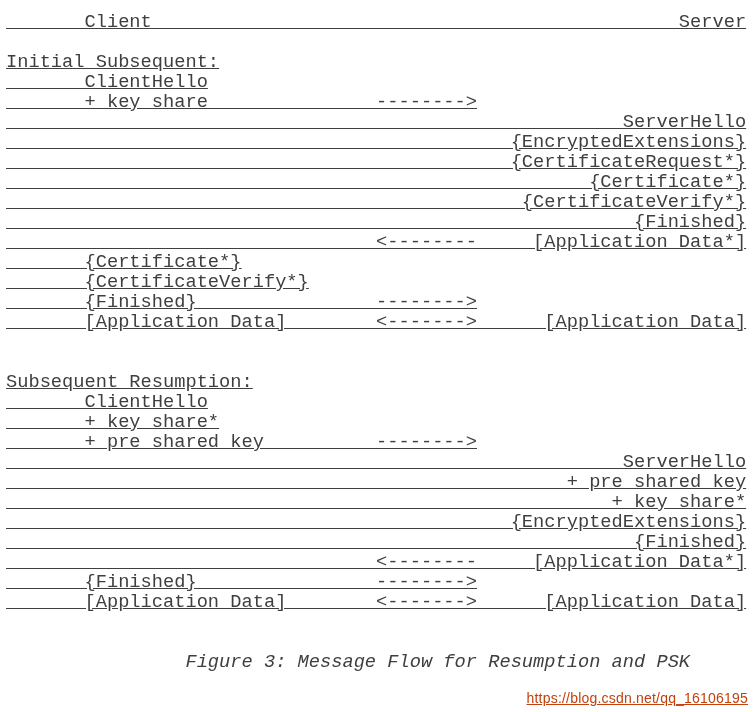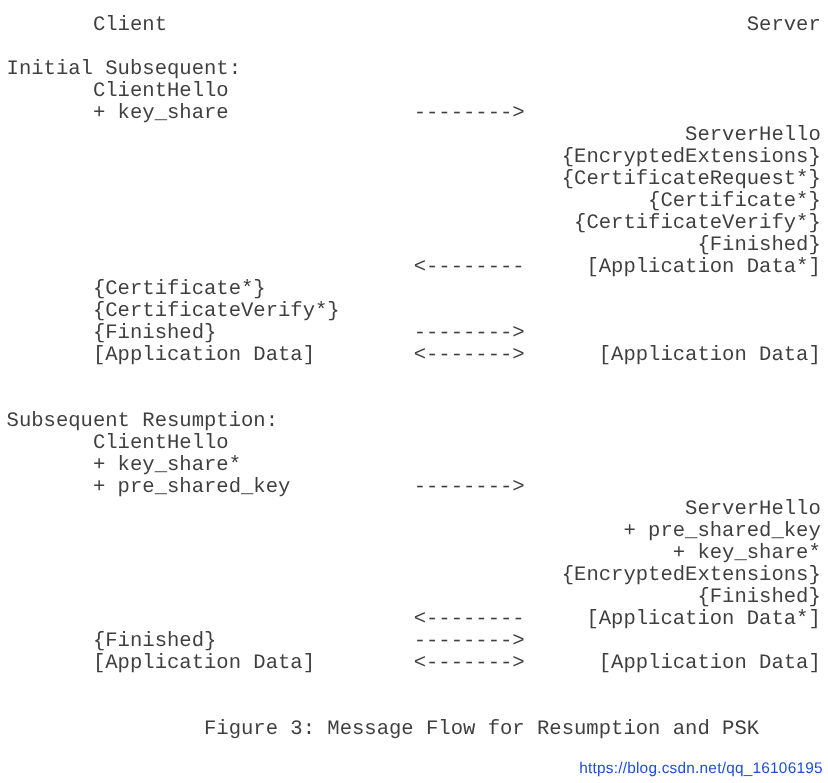--- a/index.html
+++ b/index.html
@@ -20,43 +20,46 @@
     position: relative;
     z-index: 1;
     padding: 12px 0 0 6px;
     font-size: 18.7px;
     line-height: 20px;
   }
   .flow-line {
     white-space: pre;
     min-height: 20px;
     height: 20px;
+    text-decoration: underline;
   }
   .caption-row {
     position: relative;
     z-index: 1;
     margin-top: 20px;
     padding-left: 6px;
     font-size: 18.7px;
     line-height: 20px;
     white-space: pre;
   }
   .caption-text {
     margin-left: 12ch;
+    font-style: italic;
   }
   .watermark {
     position: absolute;
     z-index: 0;
     top: 690px;
     right: 5px;
     font-family: "Liberation Sans", sans-serif;
     font-size: 14px;
     letter-spacing: 0.2px;
-    color: #1d4ed8;
+    color: #c2410c;
     white-space: nowrap;
+    text-decoration: underline;
   }
 </style>
 </head>
 <body>
 
 <div class="page">
 
   <div class="flow">
     <div class="flow-line">       Client                                               Server</div>
     <div class="flow-line"></div>

